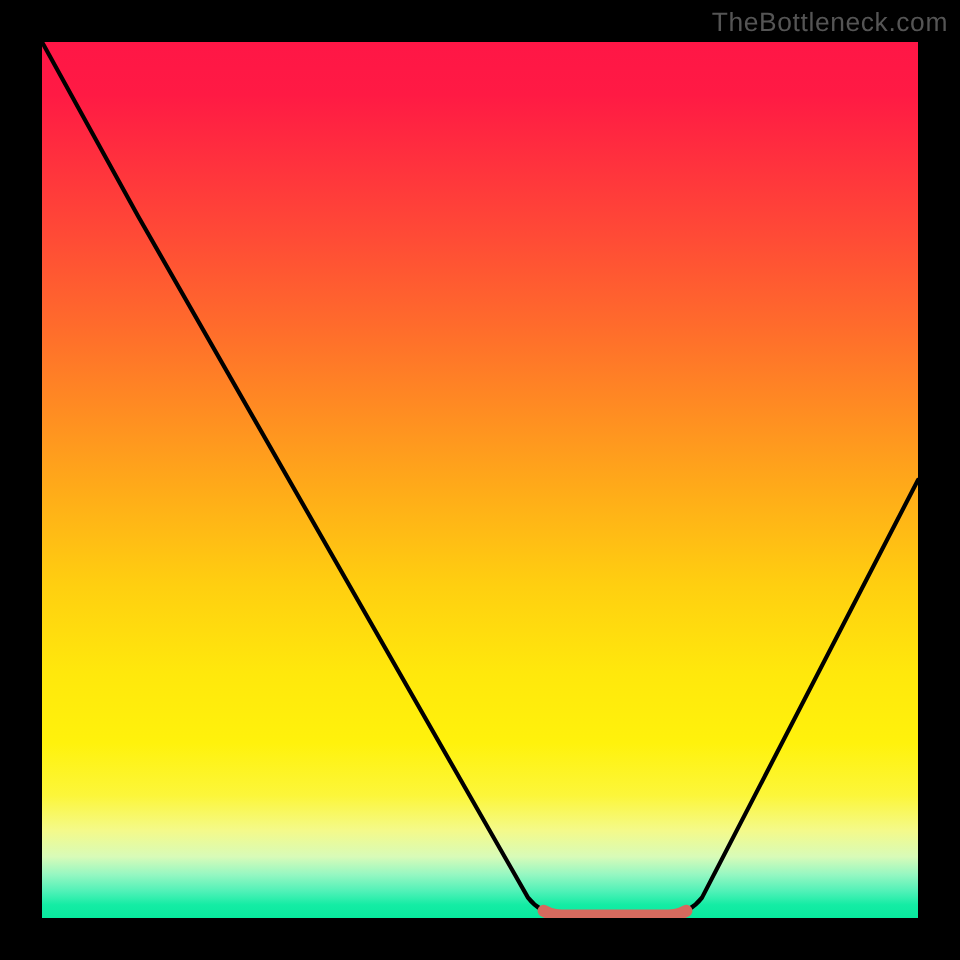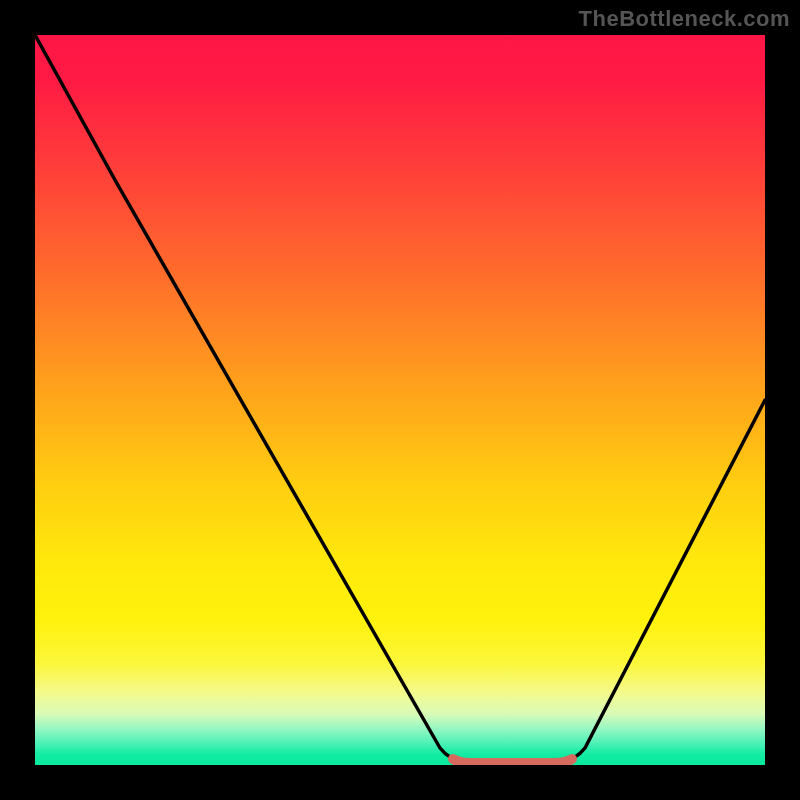--- a/index.html
+++ b/index.html
@@ -16,21 +16,21 @@
     width: 800px;
     height: 800px;
     background: #000;
   }
   .watermark {
     position: absolute;
     top: 6px;
     right: 10px;
     color: #555;
     font-size: 22px;
-    font-weight: 700;
+    font-weight: 400;
     letter-spacing: 0.5px;
     z-index: 10;
   }
   .plot-area {
     position: absolute;
     left: 35px;
     top: 35px;
     width: 730px;
     height: 730px;
     overflow: hidden;

